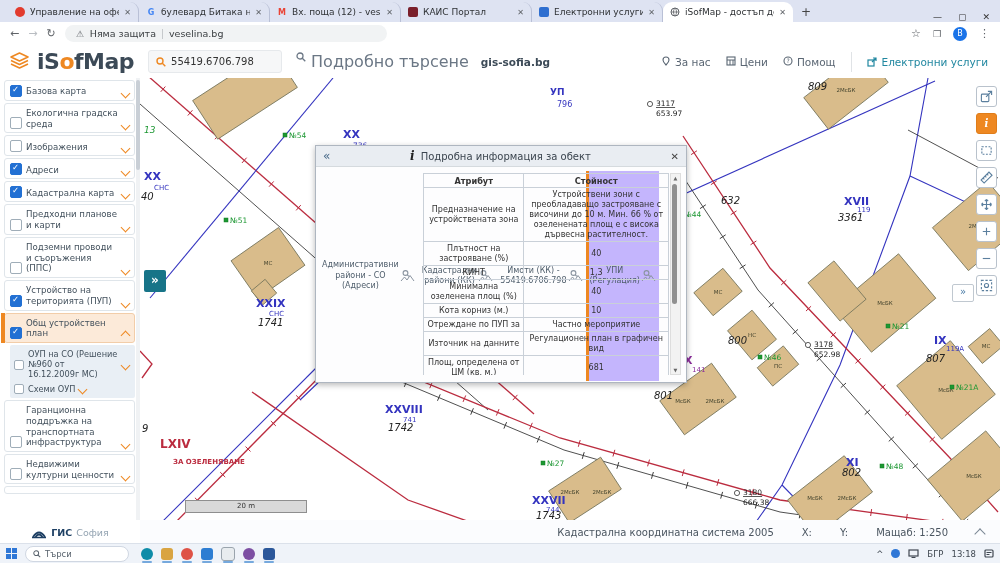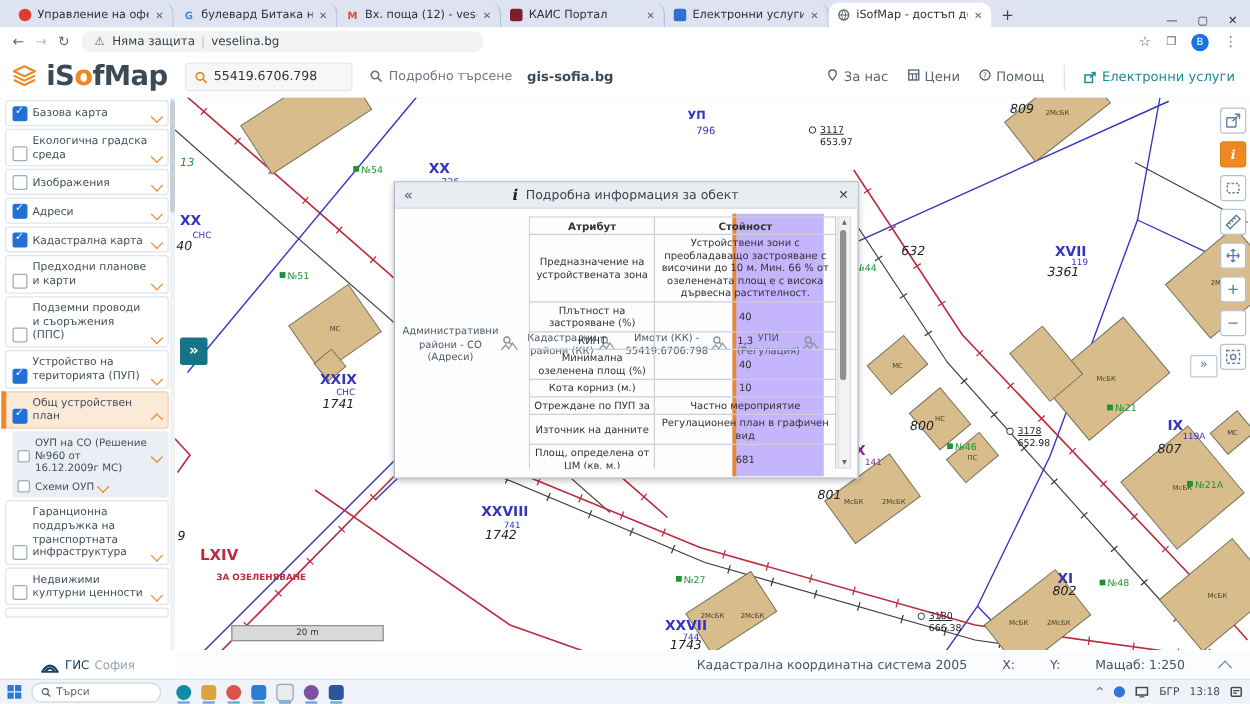--- a/index.html
+++ b/index.html
@@ -23,21 +23,21 @@
   .urlpill .warn{font-size:9px;color:#5f6368}
   .urlpill .div{width:1px;height:10px;background:#c6c9cc}
   .addr-right{margin-left:auto;display:flex;align-items:center;gap:12px;color:#5f6368;font-size:11px}
   .avatar{width:14px;height:14px;border-radius:50%;background:#1a73e8;color:#fff;font-size:8px;display:flex;align-items:center;justify-content:center}
   
   .apphead{position:absolute;left:0;top:45px;right:0;height:33px;background:#fff;border-bottom:1px solid #e2e6ea;display:flex;align-items:center}
   .layers-ic{margin:0 8px 0 10px}
   .logotxt{font-size:22px;font-weight:bold;color:#3c4a57;letter-spacing:-.5px;margin-right:14px}
   .logotxt .o{color:#ee8822}
   .srchbox{background:#f6f7f8;border:1px solid #e6e9ec;border-radius:3px;height:21px;width:118px;display:flex;align-items:center;gap:5px;padding:0 7px;font-size:10px;color:#333}
-  .advs{display:flex;align-items:flex-start;gap:5px;color:#6b7785;font-size:10px;margin-left:14px}
+  .advs{display:flex;align-items:flex-start;gap:5px;color:#6b7785;font-size:16px;margin-left:14px}
   .gislink{font-weight:bold;color:#3c4a57;font-size:10.5px;margin-left:12px}
   .headright{margin-left:auto;display:flex;align-items:center;gap:15px;padding-right:12px;font-size:10.5px;color:#5a6673}
   .hnav{display:flex;align-items:center;gap:4px}
   .hdiv{width:1px;height:20px;background:#e0e3e6}
   .eserv{color:#2187a0;display:flex;align-items:center;gap:5px}
   
   .sidebar{position:absolute;left:0;top:78px;width:140px;height:442px;background:#fff;overflow:hidden;border-right:1px solid #d8dee3}
   .side-item{border:1px solid #dfe5ea;border-radius:3px;margin:2px 5px 2px 4px;padding:3px 3px 3px 5px;display:flex;gap:4px;align-items:flex-end;font-size:8.6px;color:#42505c;position:relative;background:#fff}
   .side-item .lbl{flex:1;line-height:1.25;padding-top:1px}
   .side-item.active{background:#fcead9;border-color:#f2cda9}
@@ -46,21 +46,21 @@
   .sub-row{display:flex;gap:4px;align-items:center;font-size:8.2px;color:#42505c;padding:2px 2px}
   .cb{width:10px;height:10px;border:1px solid #9fadb8;border-radius:2px;background:#fff;flex:none;position:relative;margin-top:1px}
   .cb.on{background:#2270d3;border-color:#2270d3}
   .cb.on::after{content:"✓";position:absolute;left:1px;top:-2px;color:#fff;font-size:8.5px}
   .cb.sm{width:8px;height:8px}
   .chev{width:6px;height:6px;border-right:1.6px solid #ee8822;border-bottom:1.6px solid #ee8822;transform:rotate(45deg);flex:none;margin:2px 2px 0 0}
   .chev.up{transform:rotate(-135deg);margin-top:5px}
   .side-scroll{position:absolute;right:0;top:0;width:4px;height:442px;background:#f0f2f4}
   .side-scroll .th{position:absolute;top:2px;left:0;width:4px;height:90px;background:#c9cfd6;border-radius:2px}
   .side-foot{position:absolute;left:0;top:520px;width:140px;height:24px;background:#fff;display:flex;align-items:center;justify-content:center;gap:4px;border-right:1px solid #d8dee3}
-  .gis-b{font-weight:normal;color:#1d3f63;font-size:9.5px}
+  .gis-b{font-weight:bold;color:#1d3f63;font-size:9.5px}
   .gis-l{color:#93a3b1;font-size:9.5px}
   
   .mapwrap{position:absolute;left:140px;top:78px;width:860px;height:442px;background:#fff;overflow:hidden}
   svg{font-family:"DejaVu Sans",sans-serif}
   .scalebar{position:absolute;left:45px;top:422px;width:120px;height:11px;background:#d9d9d9;border:1px solid #8f8f8f;font-size:7px;color:#333;text-align:center;line-height:10px}
   .exp-left{position:absolute;left:4px;top:192px;width:22px;height:22px;background:#177488;color:#fff;font-size:12px;font-weight:bold;text-align:center;line-height:21px;border-radius:2px}
   .exp-right{position:absolute;left:812px;top:206px;width:20px;height:16px;background:#fff;border:1px solid #c0c8d0;color:#4a7ba6;font-size:10px;text-align:center;line-height:14px;border-radius:2px}
   
   .dialog{position:absolute;left:315px;top:145px;width:370px;height:236px;background:#fdfdfe;border:1px solid #aeb6c0;box-shadow:0 2px 6px rgba(0,0,0,.28)}
   .dlg-head{height:20px;background:#e9edf2;display:flex;align-items:center;padding:0 7px;font-size:10px;color:#3a444e;border-bottom:1px solid #d5dade}

